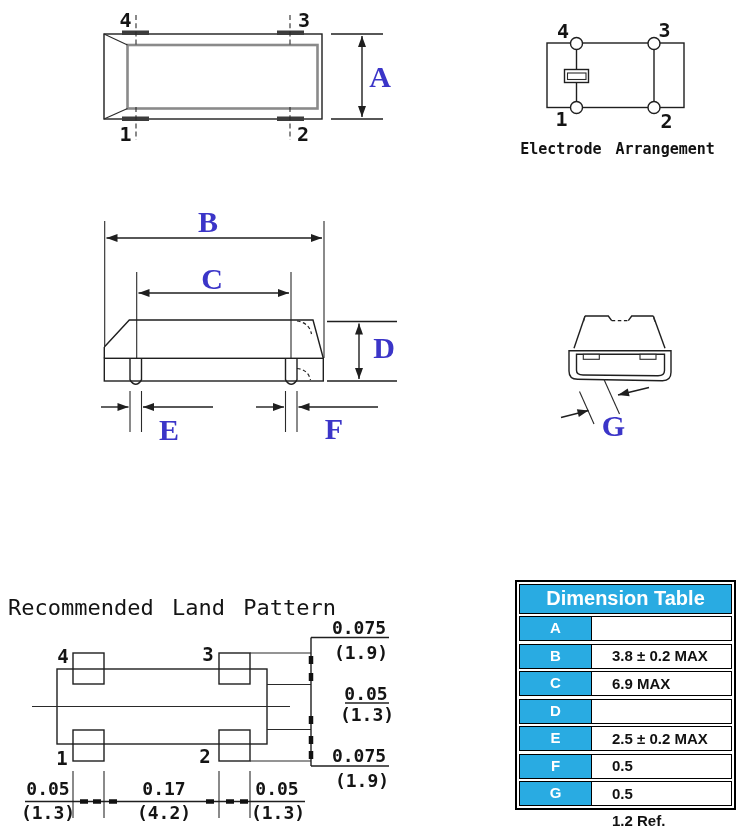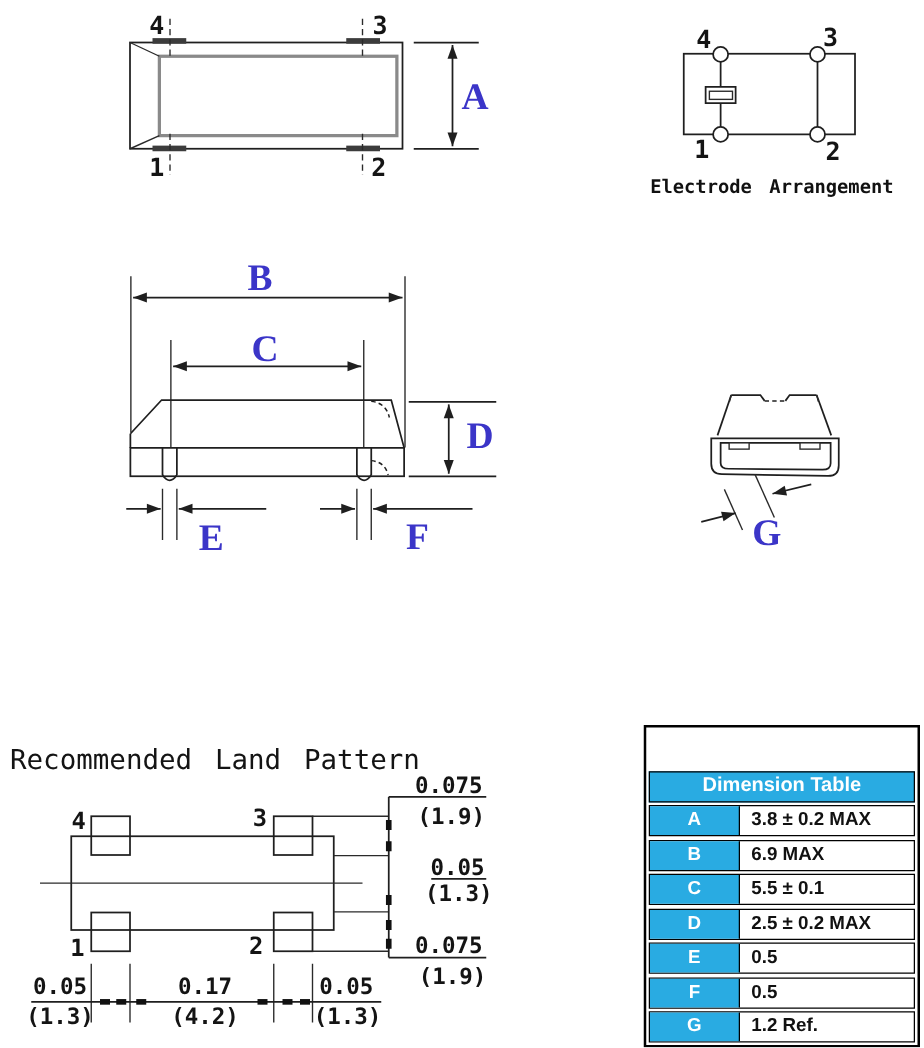--- a/index.html
+++ b/index.html
@@ -23,26 +23,26 @@
   .pin2     { font-family:"DejaVu Sans Mono", monospace; font-size:19px; font-weight:600; fill:#141414; }
   .cadnum   { font-family:"DejaVu Sans Mono", monospace; font-size:18px; font-weight:600; fill:#141414; }
   .cadtitle { font-family:"DejaVu Sans Mono", monospace; font-size:22px; font-weight:400; fill:#141414; word-spacing:5px; }
   .cadcap   { font-family:"DejaVu Sans Mono", monospace; font-size:15px; font-weight:600; fill:#111111; word-spacing:5px; }
   .dimletter{ font-family:"Liberation Serif", serif; font-size:30px; font-weight:700; fill:#3b35c8; }
 
   
   .dim-table { position:absolute; left:515px; top:580px; width:221px; box-sizing:border-box;
                border:2.5px solid #000; background:#fff; padding:1.5px 2px; }
   .dt-header { box-sizing:border-box; border:1.5px solid #000; background:#29abe2; color:#fff;
-               font-weight:bold; font-size:16px; text-align:center; padding:2px 12px 3px; margin-bottom:2.5px;margin-top:33px; }
+               font-weight:bold; font-size:20px; text-align:center; padding:2px 12px 3px; margin-bottom:2.5px; }
   .dt-row  { display:flex; box-sizing:border-box; border:1.5px solid #000; margin-bottom:2.5px; height:25px; }
   .dt-row:last-child { margin-bottom:0; }
   .dt-key  { width:71px; background:#29abe2; color:#fff; font-weight:bold; font-size:15px;
              text-align:center; border-right:1.5px solid #000; line-height:22px; }
-  .dt-val  { flex:1; font-weight:bold; font-size:15px; color:#111; padding-left:9px; line-height:22px; }
+  .dt-val  { flex:1; font-weight:bold; font-size:15px; color:#111; padding-left:20px; line-height:22px;margin-top:28px; }
 </style>
 </head>
 <body>
 
 <div class="page">
 
 <svg class="drawing" width="739" height="838" viewBox="0 0 739 838" xmlns="http://www.w3.org/2000/svg">
   <defs>
     <marker id="arrE" markerUnits="userSpaceOnUse" markerWidth="13" markerHeight="10" refX="12" refY="5" orient="auto">
       <path d="M1,1 L12,5 L1,9 Z" fill="#1f1f1f"></path>
@@ -249,21 +249,20 @@
   <div class="dt-row">
     <div class="dt-key">A</div>
     <div class="dt-val">3.8 ± 0.2 MAX</div>
   </div>
   <div class="dt-row">
     <div class="dt-key">B</div>
     <div class="dt-val">6.9 MAX</div>
   </div>
   <div class="dt-row">
     <div class="dt-key">C</div>
-    <div class="dt-val">5.5 ± 0.1</div>
   </div>
   <div class="dt-row">
     <div class="dt-key">D</div>
     <div class="dt-val">2.5 ± 0.2 MAX</div>
   </div>
   <div class="dt-row">
     <div class="dt-key">E</div>
     <div class="dt-val">0.5</div>
   </div>
   <div class="dt-row">

